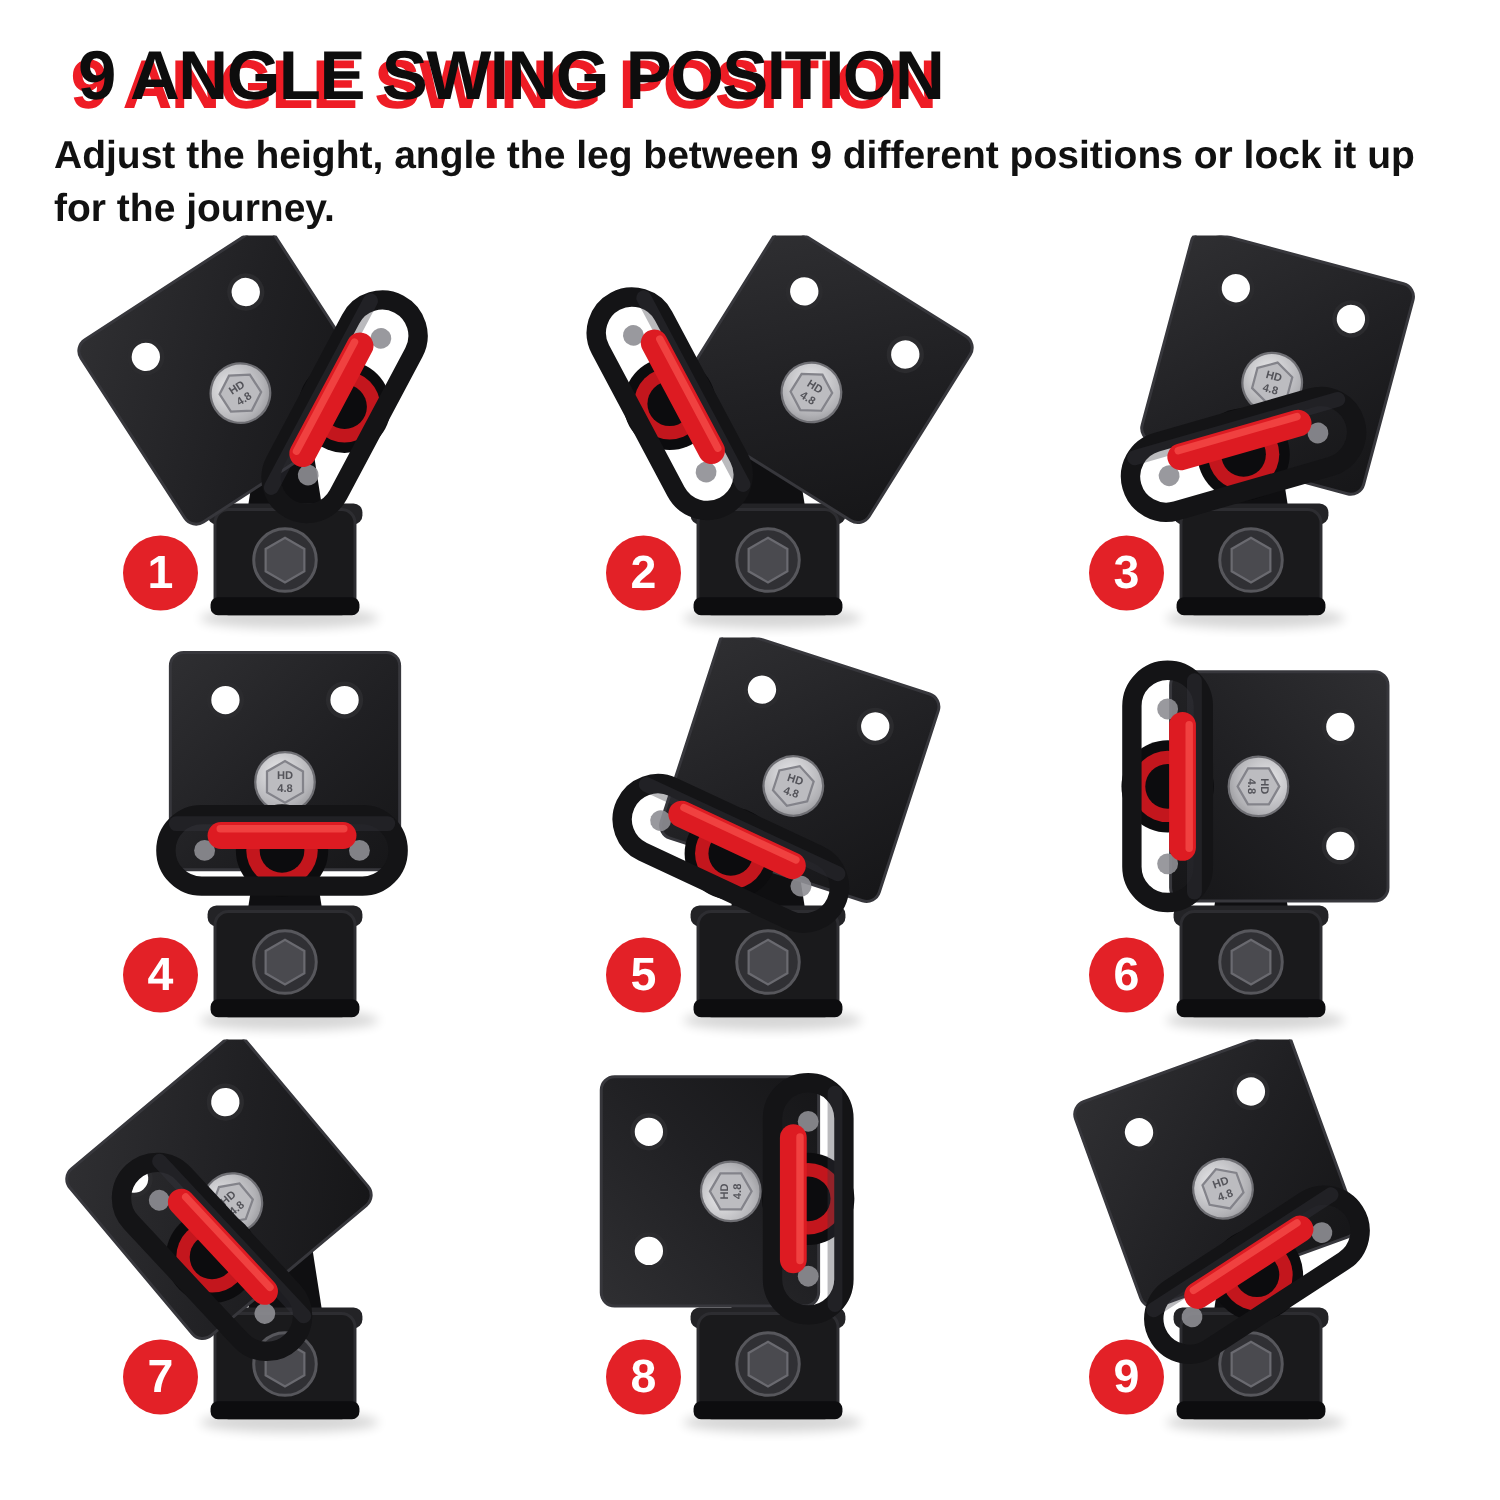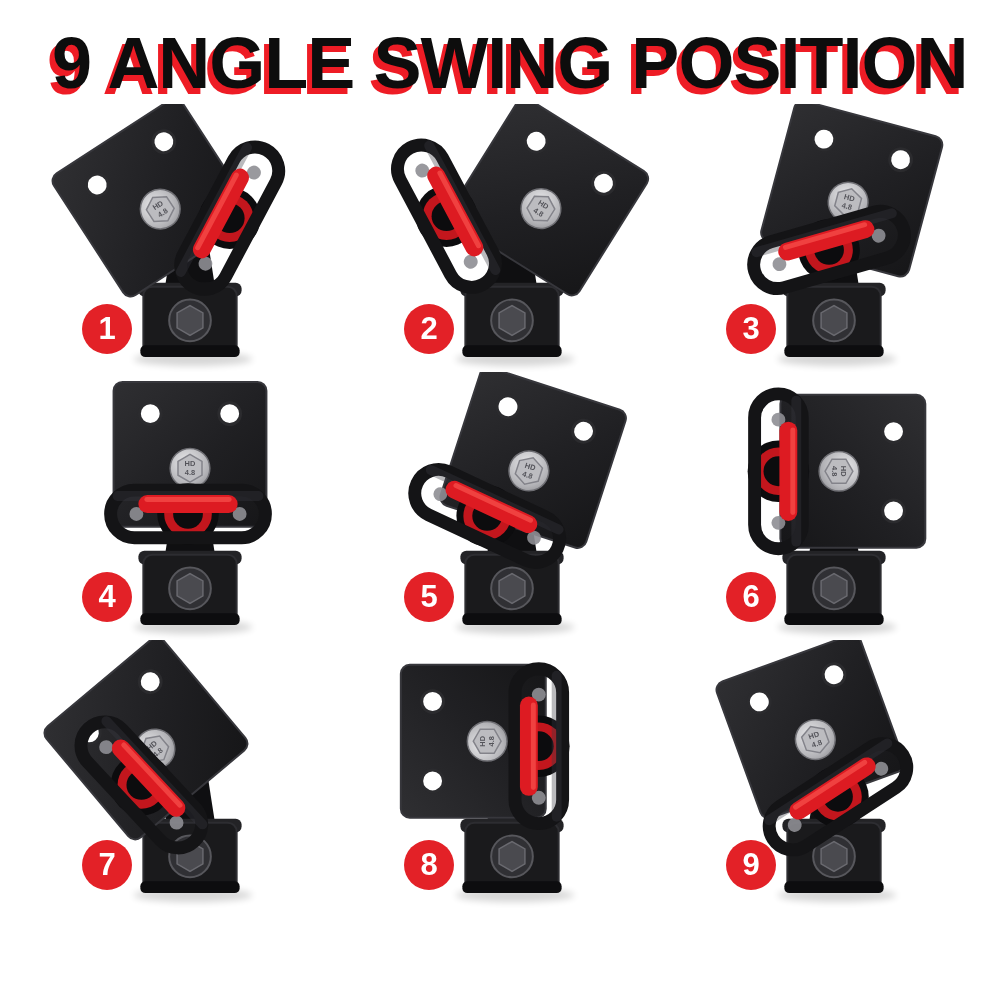--- a/index.html
+++ b/index.html
@@ -1,21 +1,21 @@
 <!DOCTYPE html>
 <html style="--badge-bg: #e32127; --badge-fg: #ffffff; --title-color: #0d0d0d; --title-shadow: #ee1c25; --subtitle-color: #111111;"><head>
 <meta charset="utf-8">
 <style>
   html,body{margin:0;padding:0;background:#ffffff;}
   body{width:1000px;height:1000px;overflow:hidden;font-family:"Liberation Sans",sans-serif;}
 
   .header{padding:26px 40px 0 52px;}
   .title{
     margin:0;
-    font-size:72px;
+    font-size:46px;
     font-weight:900;
     letter-spacing:-1px;
     line-height:1.05;
     color:var(--title-color,#0d0d0d);
     text-shadow:-5px 6px 0 var(--title-shadow,#ee1c25);
     white-space:nowrap;
   }
   .subtitle{
     margin:12px 0 0 -16px;
     font-size:26px;
@@ -51,20 +51,24 @@
     justify-content:center;
     font-size:31px;
     font-weight:bold;
   }
 </style>
 </head>
 <body>
 
 <div class="header">
   <h1 class="title">9 ANGLE SWING POSITION</h1>
+  <div class="subtitle">
+    <div>Adjust the height, angle the leg between 9 different positions or lock it up</div>
+    <div>for the journey.</div>
+  </div>
 </div>
 
 <div class="grid">
   <div class="cell">
     <div class="art">
 <svg viewBox="0 0 300 270" preserveAspectRatio="xMidYMax meet">
   <defs>
     <linearGradient id="pg0" x1="0" y1="0" x2="1" y2="1">
       <stop offset="0" stop-color="#2f2f32"></stop>
       <stop offset="0.55" stop-color="#202023"></stop>

